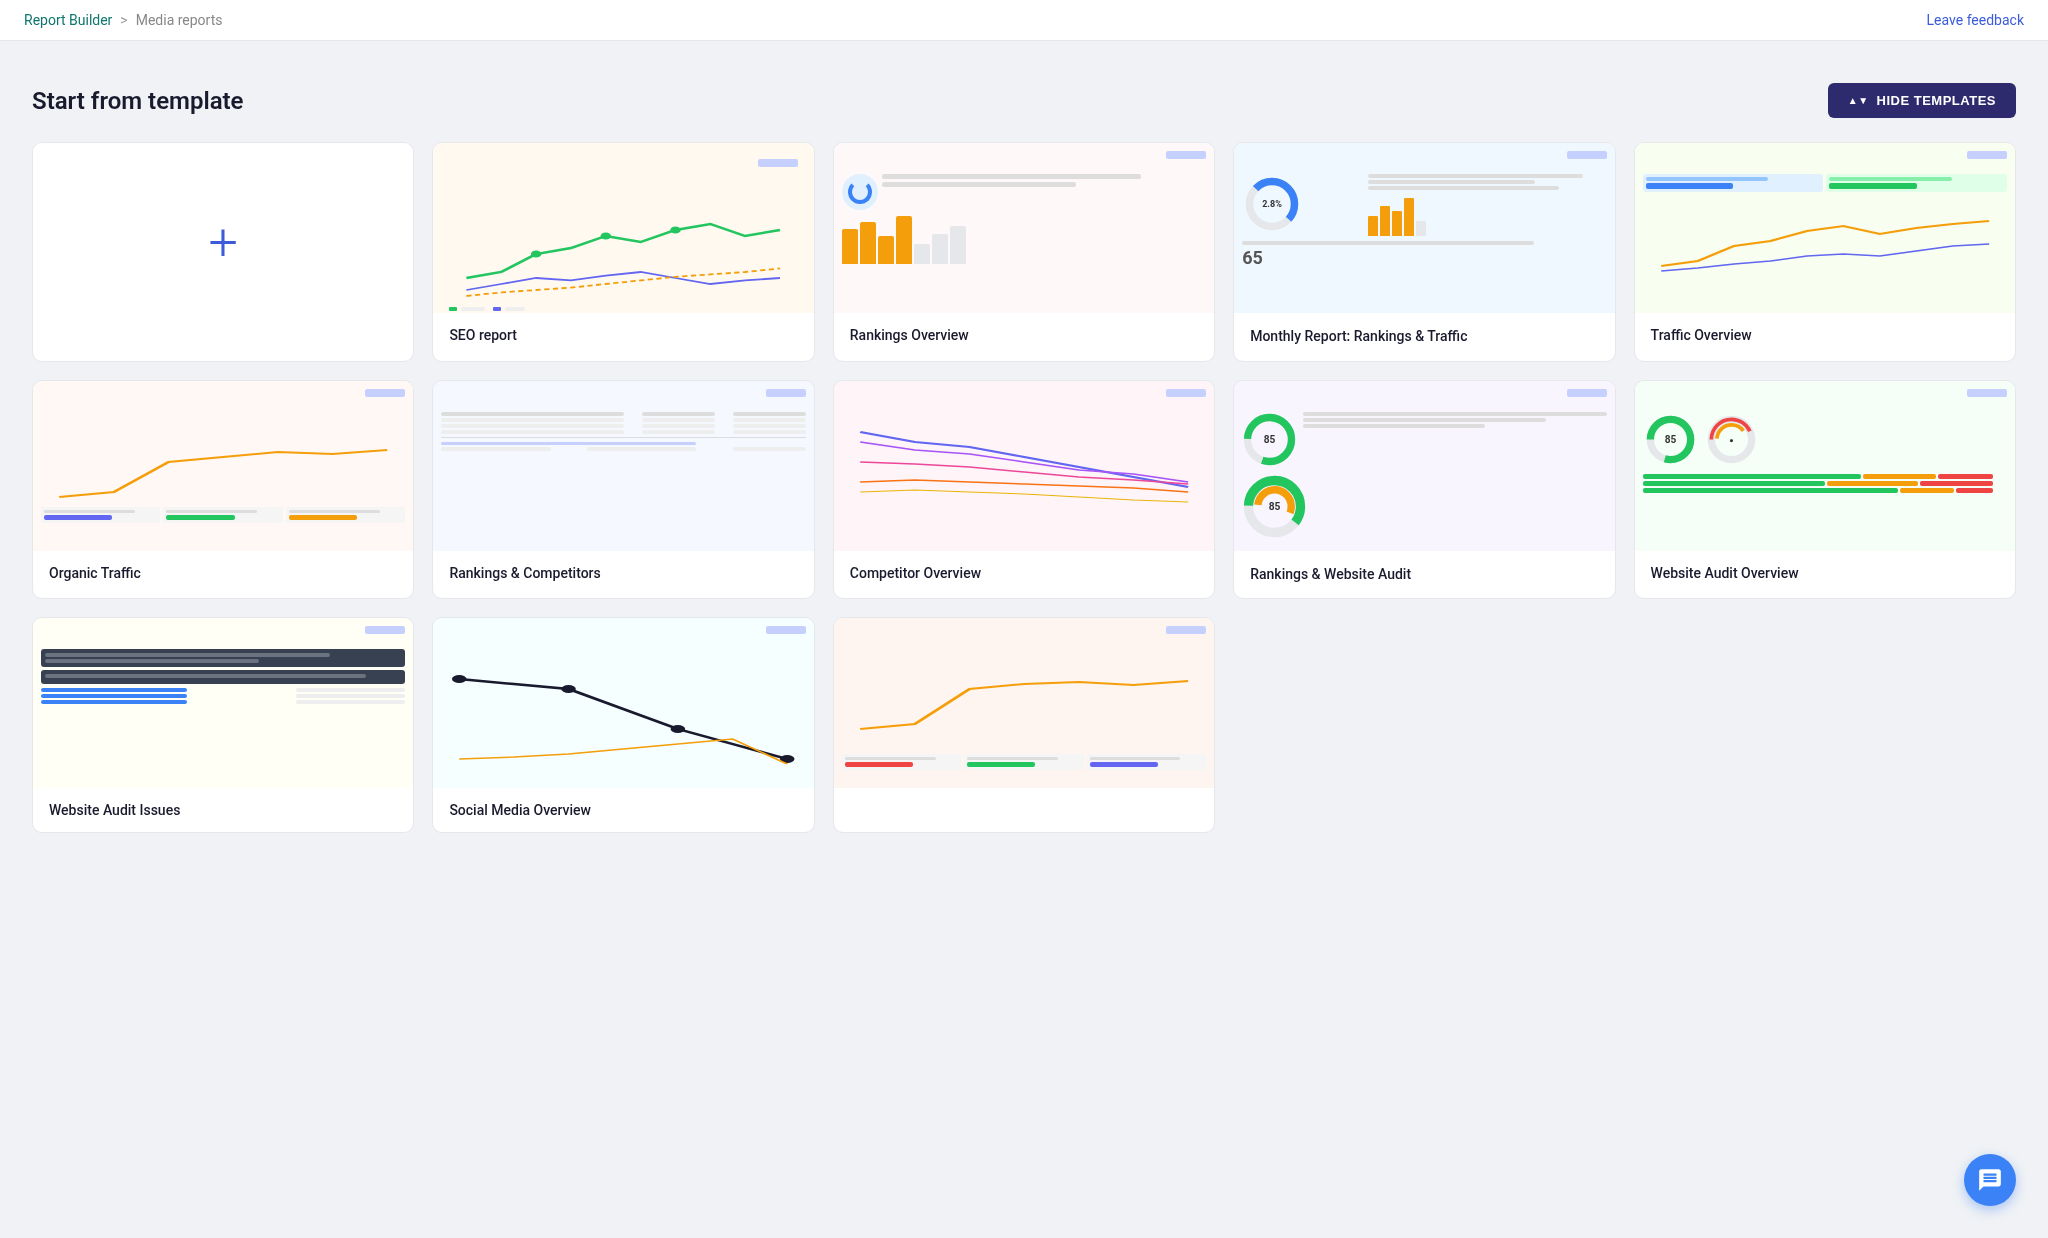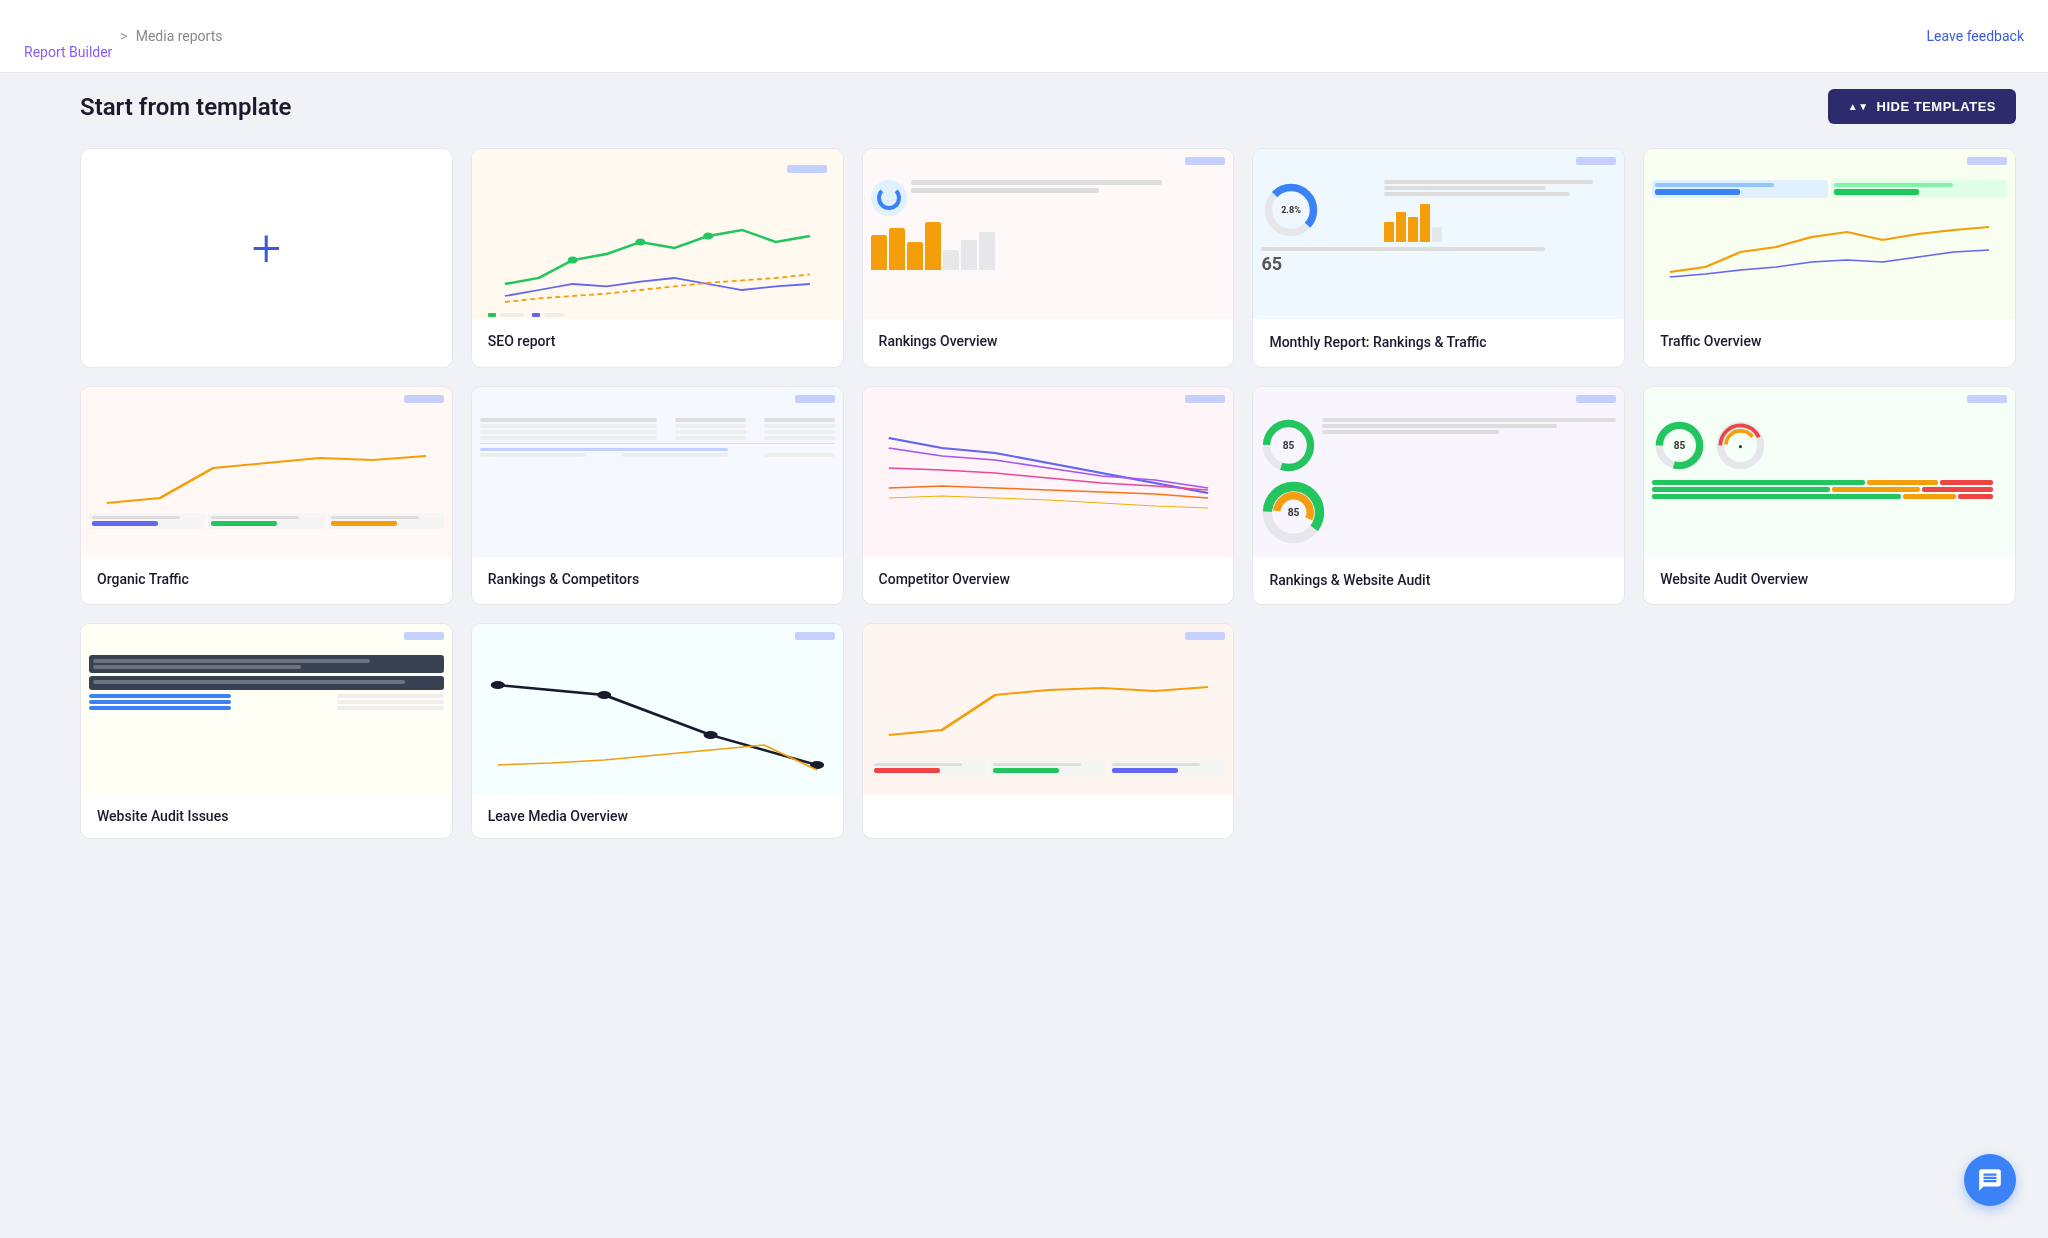--- a/index.html
+++ b/index.html
@@ -24,22 +24,21 @@
       font-size: 14px;
       color: #555;
     }
     .leave-feedback {
       color: #3b5bdb;
       font-size: 14px;
       cursor: pointer;
       text-decoration: none;
     }
     .main-content {
-      padding: 16px 32px;
-      margin-left: 48px;
+      padding: 42px 32px;
     }
     .section-header {
       display: flex;
       align-items: center;
       justify-content: space-between;
       margin-bottom: 24px;
     }
     .section-title {
       font-size: 24px;
       font-weight: 600;
@@ -221,21 +220,21 @@
       font-weight: 500;
       color: #1a1a2e;
       line-height: 1.4;
     }
   </style>
 </head>
 <body>
 
 <div class="top-bar">
   <div class="breadcrumb">
-    <span style="cursor:pointer;color:#8b5cf6;margin-top:32px;">Report Builder</span>
+    <span style="cursor:pointer;color:#0f766e;">Report Builder</span>
     <span style="color:#999;">&gt;</span>
     <span style="color:#888;">Media reports</span>
   </div>
   <a class="leave-feedback">Leave feedback</a>
 </div>
 
 <div class="main-content">
   <div class="section-header">
     <h1 class="section-title">Start from template</h1>
     <button class="hide-templates-btn">
@@ -622,21 +621,21 @@
           <svg viewBox="0 0 200 120" style="width:100%;height:120px;" preserveAspectRatio="none">
             <polyline points="10,30 40,35 70,40 100,60 130,80 160,95 190,110" fill="none" stroke="#1a1a2e" stroke-width="2.5"></polyline>
             <circle cx="10" cy="30" r="4" fill="#1a1a2e"></circle>
             <circle cx="70" cy="40" r="4" fill="#1a1a2e"></circle>
             <circle cx="130" cy="80" r="4" fill="#1a1a2e"></circle>
             <circle cx="190" cy="110" r="4" fill="#1a1a2e"></circle>
             <polyline points="10,110 40,108 70,105 100,100 130,95 160,90 190,115" fill="none" stroke="#f59e0b" stroke-width="1.5"></polyline>
           </svg>
         </div>
       </div>
-      <div class="card-label">Leave Media Overview</div>
+      <div class="card-label">Social Media Overview</div>
     </div>
 
     <div class="template-card">
       <div class="card-preview google-ads-preview">
         <div class="preview-content">
           <div class="mini-header">
             <div>
               <div class="mini-title-bar"></div>
               <div class="mini-subtitle-bar"></div>
             </div>

